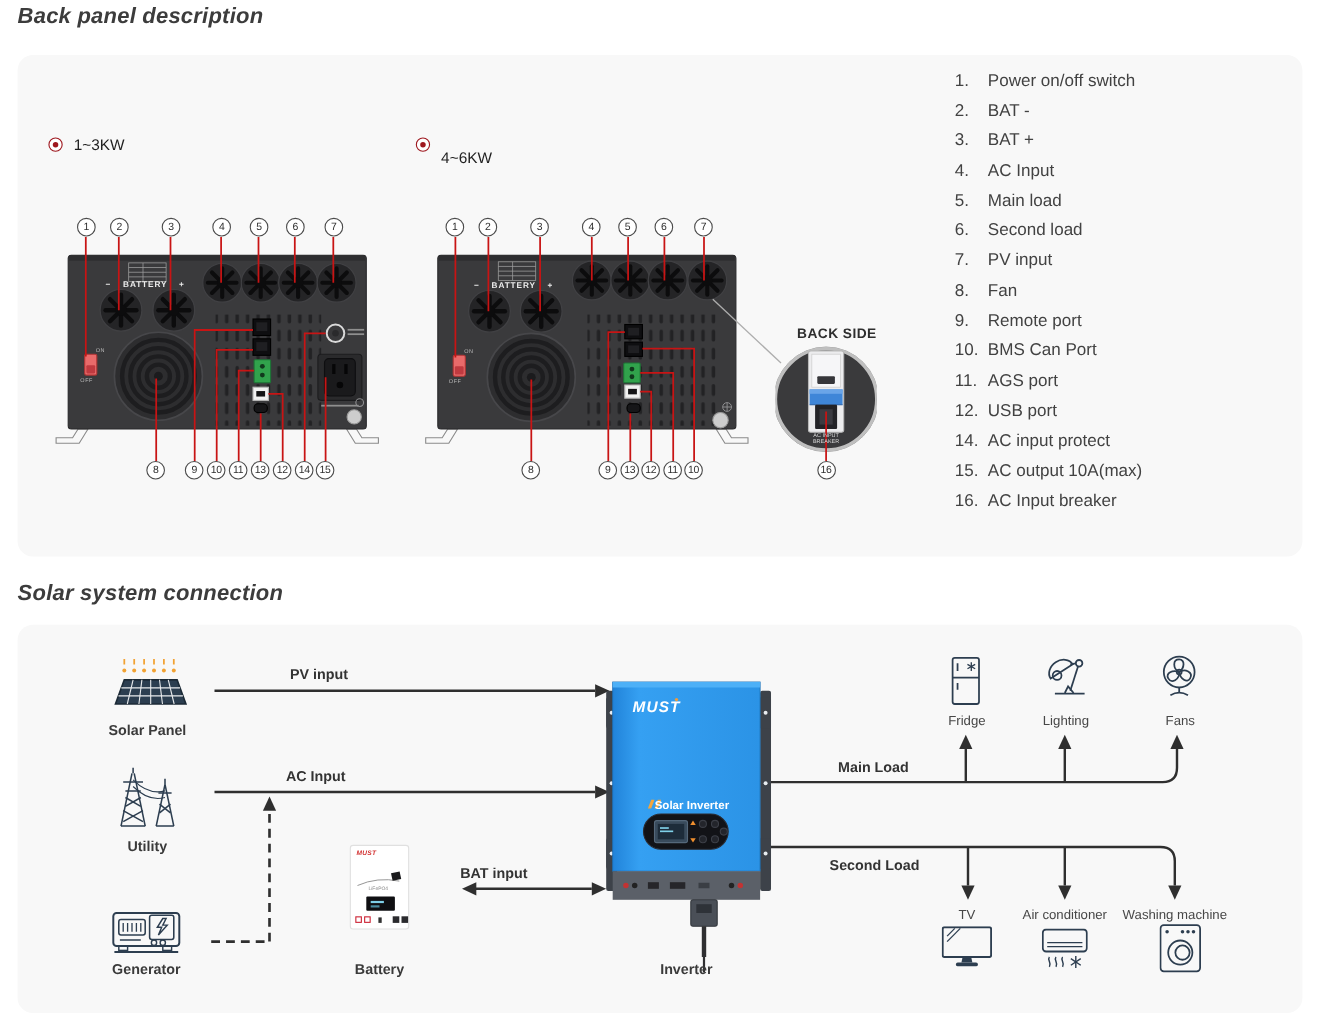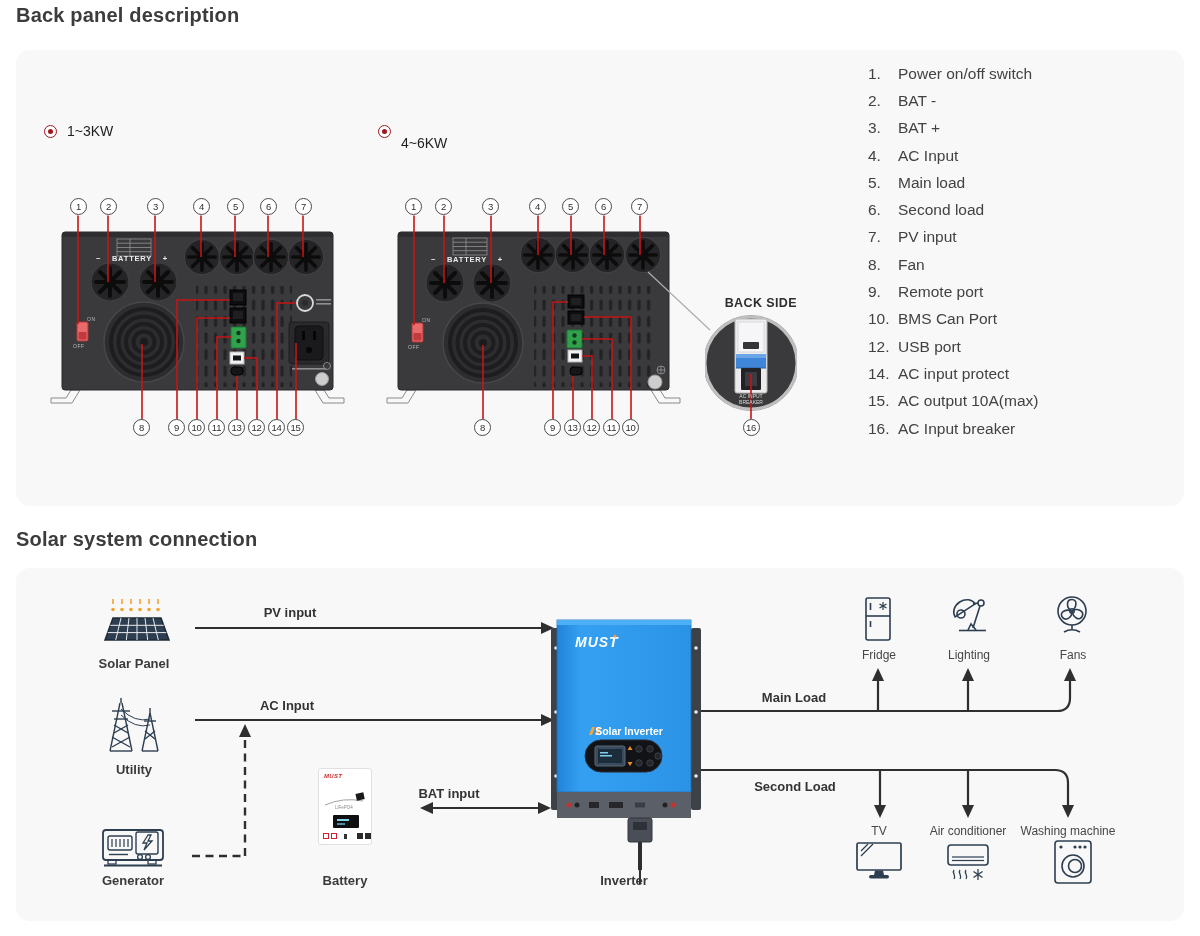--- a/index.html
+++ b/index.html
@@ -1,20 +1,20 @@
 <!DOCTYPE html>
 <html><head>
 <meta charset="utf-8">
 <style>
   * { margin:0; padding:0; box-sizing:border-box; }
   html,body { background:#fff; }
   body { width:1200px; height:936px; position:relative; overflow:hidden;
          font-family:"Liberation Sans", sans-serif; }
   .abs { position:absolute; }
-  h2.sec { position:absolute; font-size:20px; font-weight:bold; color:#3c3c3c; letter-spacing:.2px; }
+  h2.sec { position:absolute; font-size:20px; font-weight:bold; color:#3c3c3c; letter-spacing:.2px;font-style:italic; }
   .card { position:absolute; left:16px; width:1168px; background:#f8f8f8; border-radius:14px; }
   
   .radio { position:absolute; width:13px; height:13px; border:1.5px solid #9e171e; border-radius:50%;
            display:flex; align-items:center; justify-content:center; background:#fff; }
   .radio .dot { width:5.5px; height:5.5px; border-radius:50%; background:#9e171e; }
   .radio-label { position:absolute; font-size:14px; color:#1f1f1f;text-align:right; }
   
   .callout { position:absolute; width:17px; height:17px; border:1.2px solid #4b4b4b; border-radius:50%;
              background:#fff; color:#2f2f2f; font-size:9.5px; display:flex; align-items:center;
              justify-content:center; letter-spacing:-0.3px; }
@@ -320,20 +320,24 @@
       </div>
     <div class="lrow">
         <span class="ln">9.</span>
         <span class="lt">Remote port</span>
       </div>
     <div class="lrow">
         <span class="ln">10.</span>
         <span class="lt">BMS Can Port</span>
       </div>
     <div class="lrow">
+        <span class="ln">11.</span>
+        <span class="lt">AGS port</span>
+      </div>
+    <div class="lrow">
         <span class="ln">12.</span>
         <span class="lt">USB port</span>
       </div>
     <div class="lrow">
         <span class="ln">14.</span>
         <span class="lt">AC input protect</span>
       </div>
     <div class="lrow">
         <span class="ln">15.</span>
         <span class="lt">AC output 10A(max)</span>

